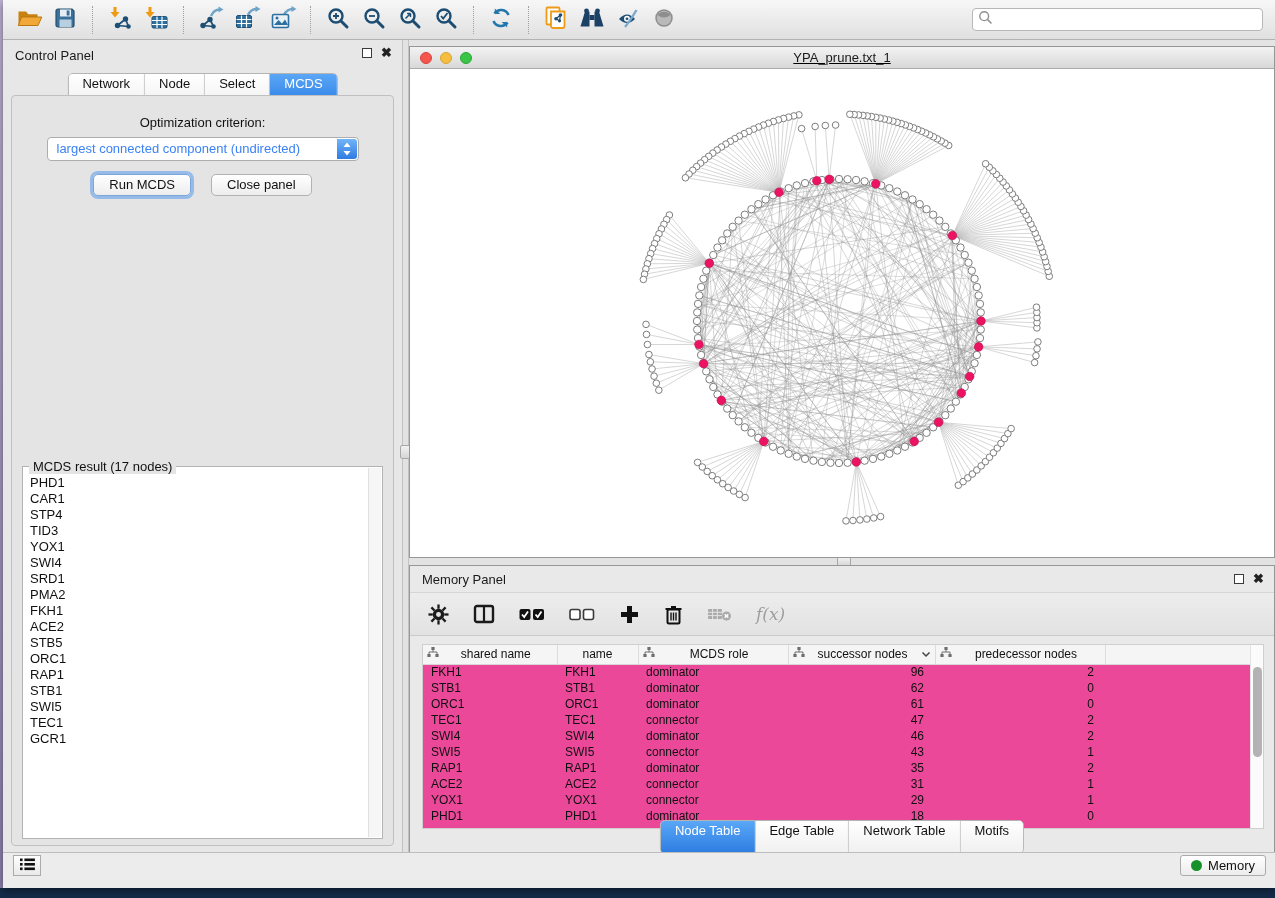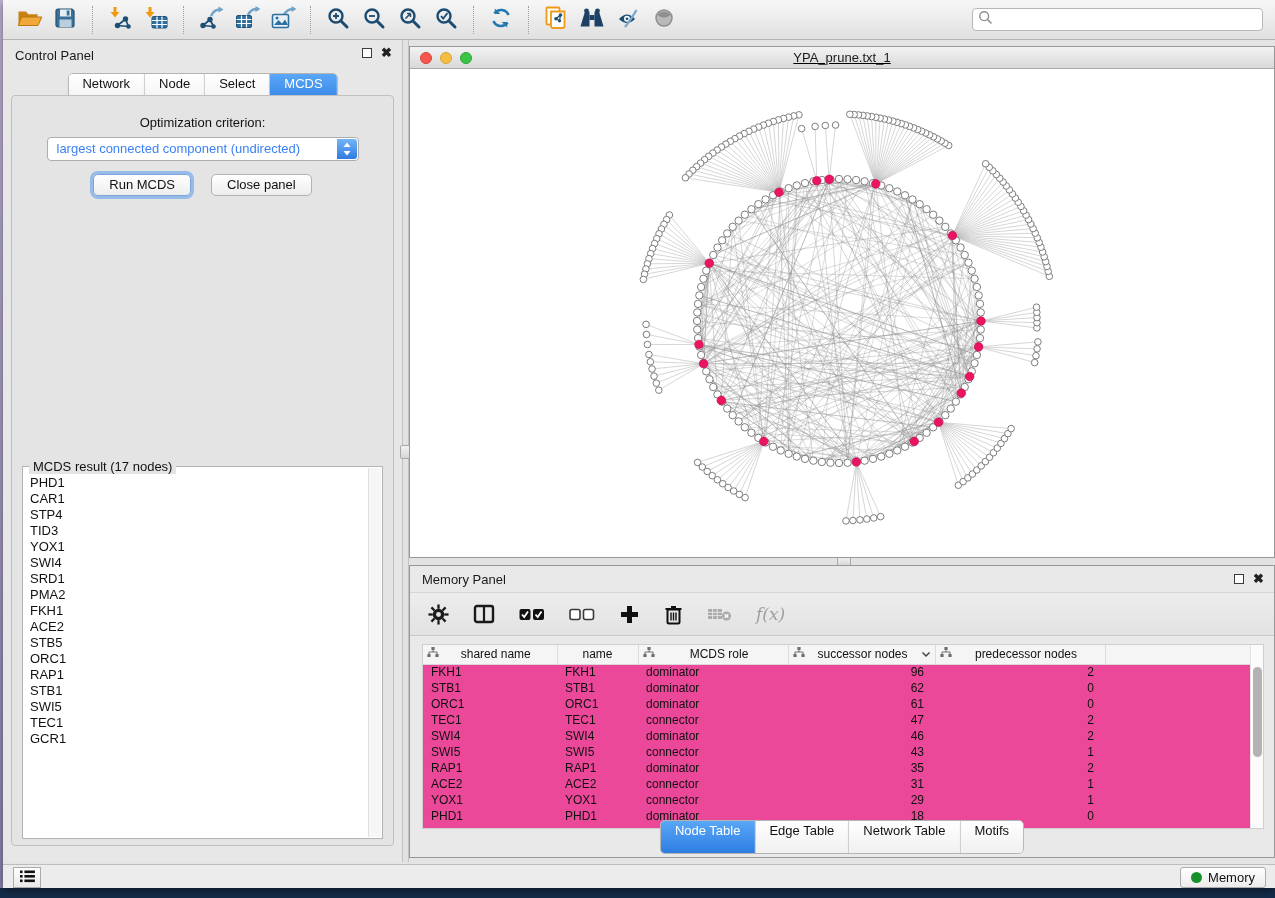--- a/index.html
+++ b/index.html
@@ -93,21 +93,21 @@
     font-size:12px; font-weight:normal; color:#111; padding:0 4px; }
   .node-table th .hwrap { display:flex; align-items:center; }
   .node-table th .lbl { flex:1; text-align:center; }
   .node-table td { height:16px; font-size:12px; color:#111; padding:0 8px; white-space:nowrap; overflow:hidden; }
   .node-table td.num { text-align:right; padding-right:11px; }
   .t-scroll { position:absolute; right:0; top:0; bottom:0; width:13px; background:#fbfbfb; border-left:1px solid #e3e3e3; }
   .t-thumb { position:absolute; left:2px; top:22px; width:9px; height:90px; background:#b3b3b3; border-radius:5px; }
   .tf-tabs-wrap { position:absolute; bottom:3px; left:50%; transform:translateX(-50%); }
 
   
-  .status-bar { position:absolute; left:0; right:0; bottom:0; height:24px; background:#ececec;
+  .status-bar { position:absolute; left:0; right:0; bottom:0; height:36px; background:#ececec;
     border-top:1px solid #bdbdbd; }
   .menu-btn { position:absolute; left:10px; top:2px; width:28px; height:21px;
     background:linear-gradient(#ffffff,#e9e9e9); border:1px solid #ababab; display:flex; align-items:center; justify-content:center; }
   .memory-btn { position:absolute; right:9px; top:2px; height:21px; padding:0 10px; display:flex; gap:6px;
     align-items:center; background:linear-gradient(#ffffff,#ececec); border:1px solid #ababab; border-radius:3px;
     font-size:13px; color:#111; }
   .mem-dot { width:11px; height:11px; border-radius:50%; background:#17922b; }
 </style>
 </head>
 <body>

